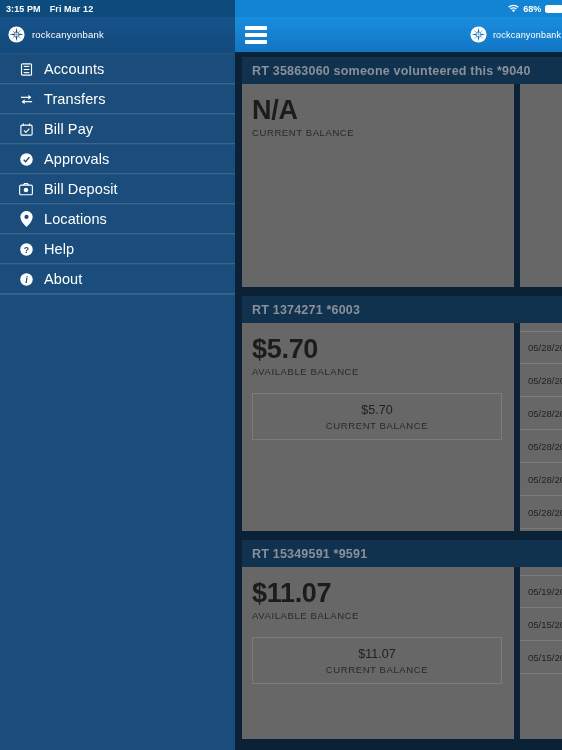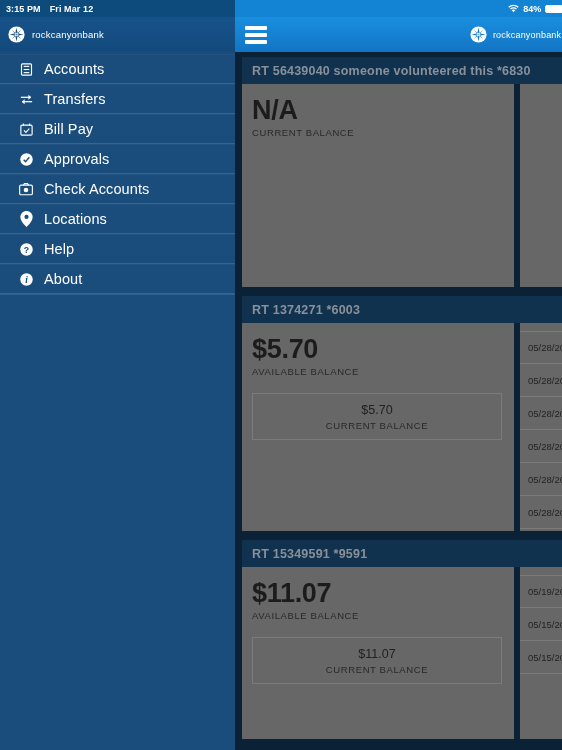--- a/index.html
+++ b/index.html
@@ -252,21 +252,21 @@
       </div>
 
       <div class="menu-item">
         <span class="mi-icon">
           <svg width="16" height="14" viewBox="0 0 24 22" fill="none" stroke="#ffffff" stroke-width="1.8">
             <rect x="2" y="5" width="20" height="15" rx="2"></rect>
             <path d="M8 5 L9.5 2.5 L14.5 2.5 L16 5"></path>
             <circle cx="12" cy="12.5" r="3.6" fill="#ffffff" stroke="none"></circle>
           </svg>
         </span>
-        <span class="mi-label">Check Accounts</span>
+        <span class="mi-label">Bill Deposit</span>
       </div>
 
       <div class="menu-item">
         <span class="mi-icon">
           <svg width="13" height="16" viewBox="0 0 20 26">
             <path d="M10 0 C4.5 0 0 4.4 0 9.8 C0 17.2 10 26 10 26 C10 26 20 17.2 20 9.8 C20 4.4 15.5 0 10 0 Z" fill="#ffffff"></path>
             <circle cx="10" cy="9.6" r="3.4" fill="#1a4d7c"></circle>
           </svg>
         </span>
         <span class="mi-label">Locations</span>
@@ -299,21 +299,21 @@
   <div class="main">
 
     <div class="main-statusbar">
       <span>
         <svg class="wifi-ico" width="11" height="9" viewBox="0 0 16 12">
           <path d="M8 11.5 L5.4 8.3 A4.2 4.2 0 0 1 10.6 8.3 Z" fill="#ffffff"></path>
           <path d="M2.9 6.2 A7.4 7.4 0 0 1 13.1 6.2 L11.8 7.6 A5.6 5.6 0 0 0 4.2 7.6 Z" fill="#ffffff"></path>
           <path d="M0.4 3.5 A11 11 0 0 1 15.6 3.5 L14.3 4.9 A9.2 9.2 0 0 0 1.7 4.9 Z" fill="#ffffff"></path>
         </svg>
       </span>
-      <span>84%</span>
+      <span>68%</span>
       <span class="batt"></span>
     </div>
 
     <div class="main-header">
       <div class="hamburger">
         <span></span>
           <span></span>
           <span></span>
       </div>
       <div class="brand-right">
@@ -335,21 +335,21 @@
           </svg>
         </span>
         <span class="brand-text">rockcanyonbank</span>
       </div>
     </div>
 
     <div class="scroll-area">
 
       <div class="card card-1">
         <div class="card-title-bar">
-          <span class="card-title">RT 56439040  someone volunteered this *6830</span>
+          <span class="card-title">RT 35863060  someone volunteered this *9040</span>
         </div>
         <div class="card-body">
           <div class="balance-pane">
             <div class="big-balance">N/A</div>
             <div class="balance-label">CURRENT BALANCE</div>
           </div>
           <div class="tx-pane">
             <div class="tx-filler"></div>
           </div>
         </div>

